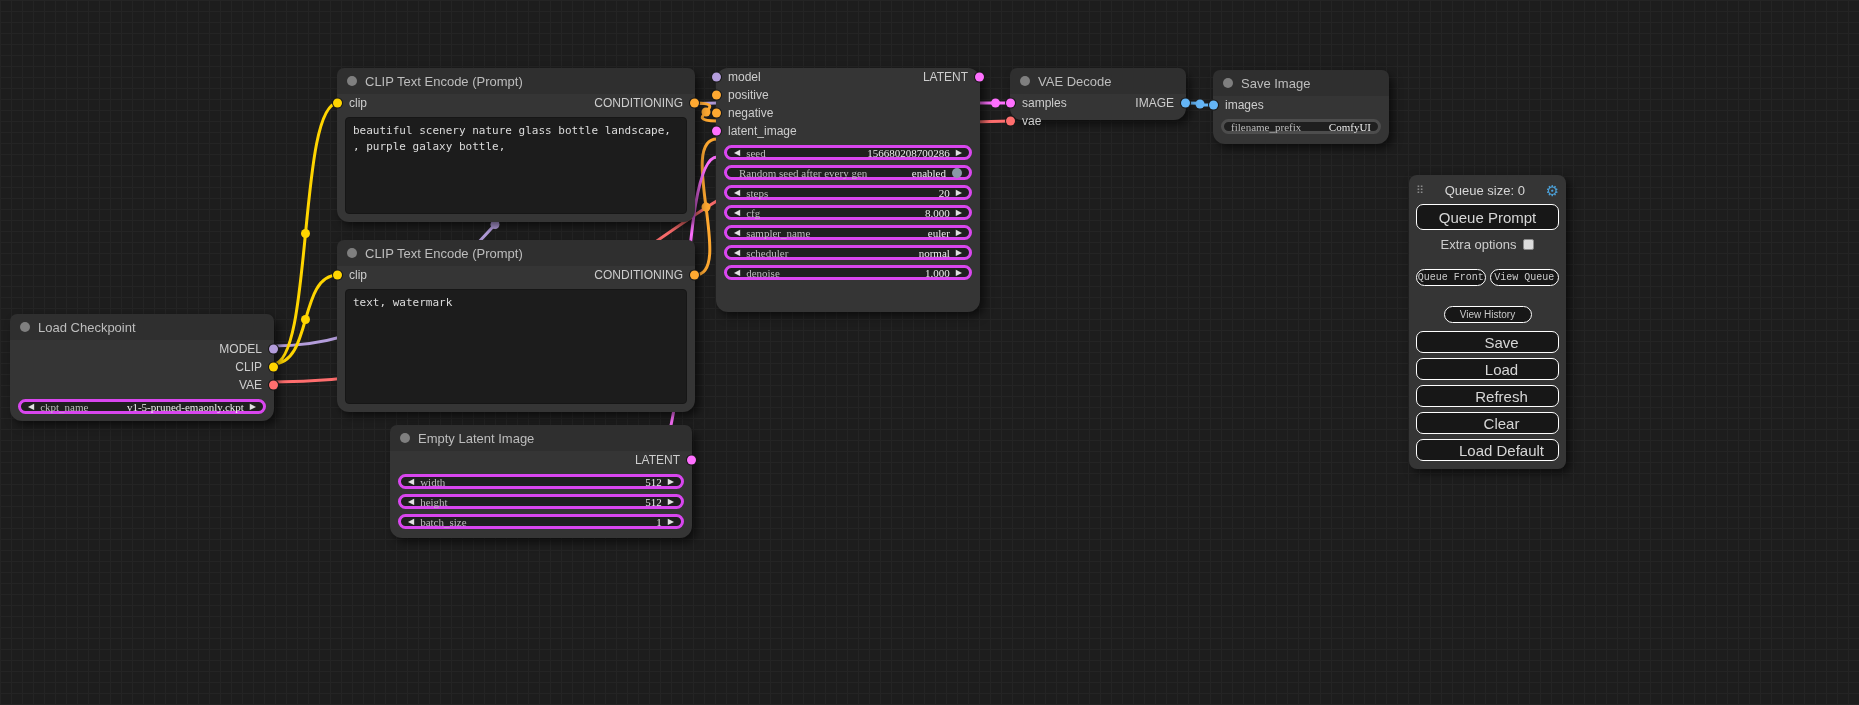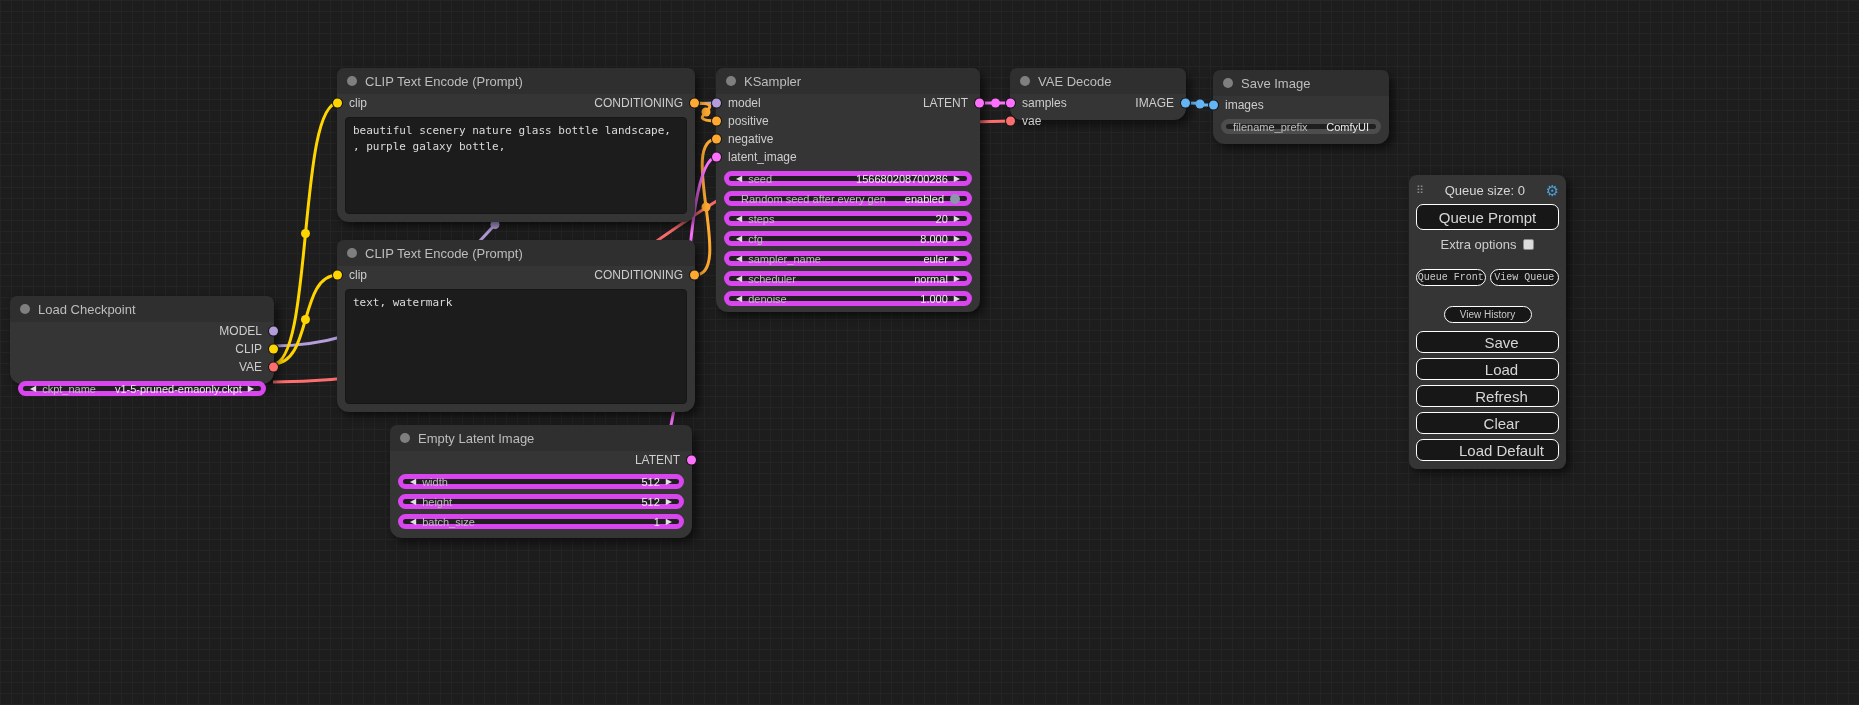--- a/index.html
+++ b/index.html
@@ -46,22 +46,22 @@
   .dot.out { right:-4px; }
   .prompt {
     display:block; position:absolute; left:8px; right:8px; bottom:8px; top:49px;
     background:#1c1c1c; border:1px solid #161616; border-radius:4px;
     color:#dcdcdc; font-family:"DejaVu Sans Mono", monospace; font-size:11px;
     line-height:1.45; padding:5px 7px; resize:none; outline:none;
   }
   .widget {
     display:flex; align-items:center; gap:6px;
     height:15px; margin:5px 8px 0 8px; padding:0 7px;
-    background:#1f1f1f; border:5px solid #d946ef; border-radius:8px;
-    font-size:11px; color:#bdbdbd; white-space:nowrap;
+    background:#1f1f1f; border:3px solid #d946ef; border-radius:8px;
+    font-size:11px; color:#bdbdbd; white-space:nowrap;font-family:Liberation Serif, serif;
   }
   .widget .arrow  { font-size:8px; color:#e0e0e0; line-height:1; }
   .widget .wvalue { margin-left:auto; color:#ececec; }
   .widget.toggle  { padding-left:12px; }
   .toggle-dot { width:10px; height:10px; border-radius:50%; background:#8a98a8; flex:none; }
 
   
   .queue-panel {
     position:absolute; left:1409px; top:175px; width:157px; z-index:3;
     background:#353535; border-radius:8px; box-shadow:4px 4px 10px rgba(0,0,0,.6);
@@ -101,21 +101,21 @@
     <path d="M695,275 C735,275 677,139 717,139" stroke="#ffa931" stroke-width="3" fill="none"></path>
     <circle cx="706" cy="207" r="4.5" fill="#ffa931"></circle>
     <path d="M652,460 C692,460 677,157 717,157" stroke="#ff70ff" stroke-width="3" fill="none"></path>
     <circle cx="684.5" cy="308.5" r="4.5" fill="#ff70ff"></circle>
     <path d="M980,103 C1020,103 971,103 1011,103" stroke="#ff70ff" stroke-width="3" fill="none"></path>
     <circle cx="995.5" cy="103" r="4.5" fill="#ff70ff"></circle>
     <path d="M1186,103 C1226,103 1174,105 1214,105" stroke="#64b5f6" stroke-width="3" fill="none"></path>
     <circle cx="1200" cy="104" r="4.5" fill="#64b5f6"></circle>
   </svg>
 
-<div class="node" style="left:10px;top:296px;width:264px;height:88px">
+<div class="node" style="left:10px;top:314px;width:264px;height:107px">
   <div class="node-title">
     <span class="collapse-dot"></span>
     <span>Load Checkpoint</span>
   </div>
   <div class="slot-row row-out">
     <span>MODEL</span>
     <i class="dot out" style="background:#b39ddb"></i>
   </div>
   <div class="slot-row row-out">
     <span>CLIP</span>
@@ -184,24 +184,20 @@
   </div>
   <div class="widget">
     <span class="arrow">◀</span>
     <span class="wlabel">batch_size</span>
     <span class="wvalue">1</span>
     <span class="arrow">▶</span>
   </div>
 </div>
 
 <div class="node" style="left:716px;top:68px;width:264px;height:244px">
-  <div class="node-title">
-    <span class="collapse-dot"></span>
-    <span>KSampler</span>
-  </div>
   <div class="slot-row row-io">
     <i class="dot in" style="background:#b39ddb"></i>
     <span>model</span>
     <span>LATENT</span>
     <i class="dot out" style="background:#ff70ff"></i>
   </div>
   <div class="slot-row row-in">
     <i class="dot in" style="background:#ffa931"></i>
     <span>positive</span>
   </div>

